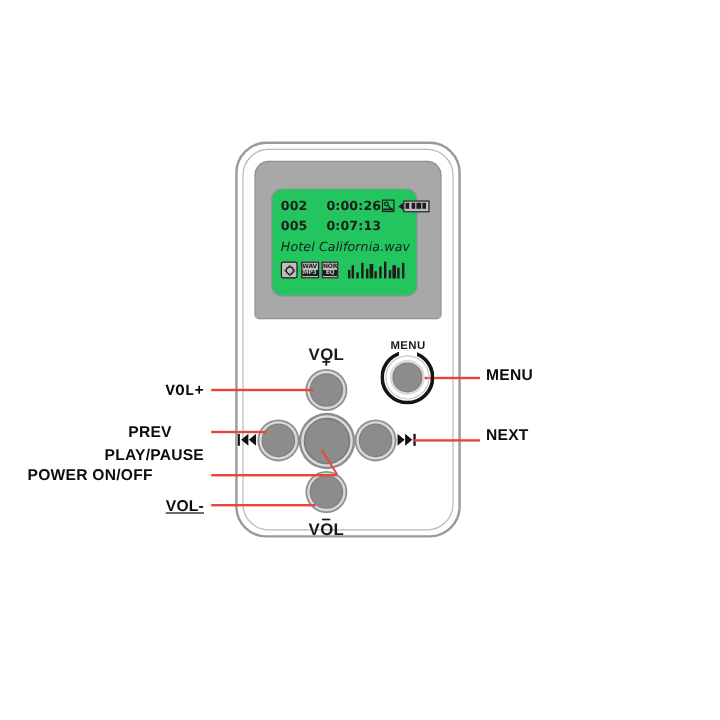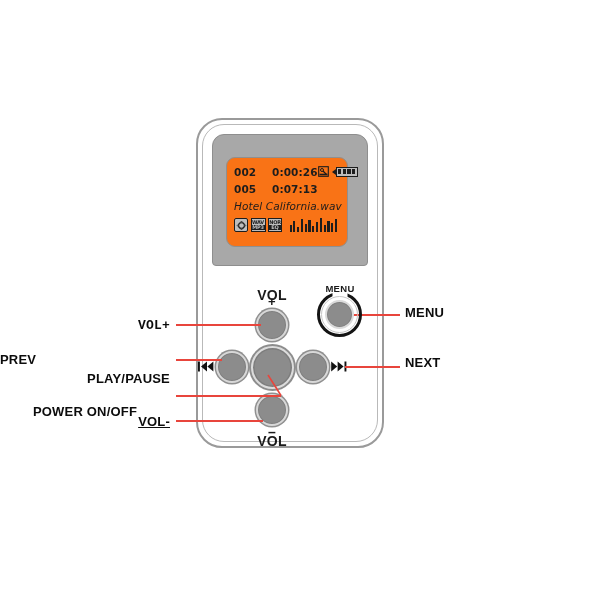--- a/index.html
+++ b/index.html
@@ -59,21 +59,21 @@
     border: 1px solid #8e8e8e;
     border-radius: 12px 12px 4px 4px;
     box-sizing: border-box;
   }
   .lcd-panel {
     position: absolute;
     left: 226px;
     top: 157px;
     width: 122px;
     height: 90px;
-    background: #f97316;
+    background: #22c55e;
     border: 1px solid #8f8f8f;
     border-radius: 9px;
     box-sizing: border-box;
     padding: 5px 6px 4px 7px;
     color: #1d1d1d;
     font-family: "DejaVu Sans", sans-serif;
   }
 
   .lcd-row {
     display: flex;
@@ -283,23 +283,23 @@
     position: absolute;
     font-family: "Liberation Sans", sans-serif;
     font-size: 13px;
     font-weight: 700;
     color: #0c0c0c;
     white-space: nowrap;
     letter-spacing: 0.2px;
   }
 
   .co-volplus  { left: 0px;  top: 318px; width: 170px; text-align: right; font-family: Liberation Mono, monospace; }
-  .co-prev     { left: 0px;  top: 352px; width: 170px; text-align: left; }
+  .co-prev     { left: 0px;  top: 352px; width: 170px; text-align: center; padding-left: 40px; }
   .co-playpause{ left: 0px;  top: 371px; width: 170px; text-align: right; }
-  .co-power    { left: 0px;  top: 404px; width: 170px; text-align: center; }
+  .co-power    { left: 0px;  top: 388px; width: 170px; text-align: left; padding-left: 23px; }
   .co-volminus { left: 0px;  top: 414px; width: 170px; text-align: right; text-decoration: underline; }
   .co-menu     { left: 405px; top: 305px; }
   .co-next     { left: 405px; top: 355px; }
 
   
   .leader {
     position: absolute;
     background: #e8453c;
     height: 1.6px;
   }

